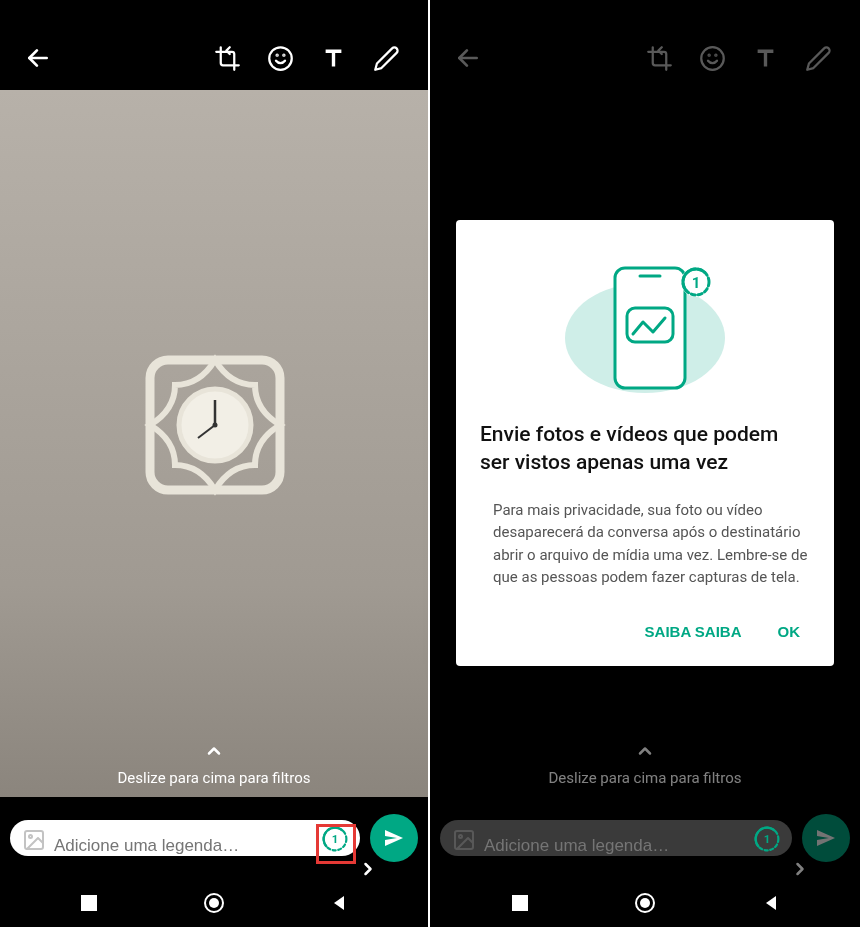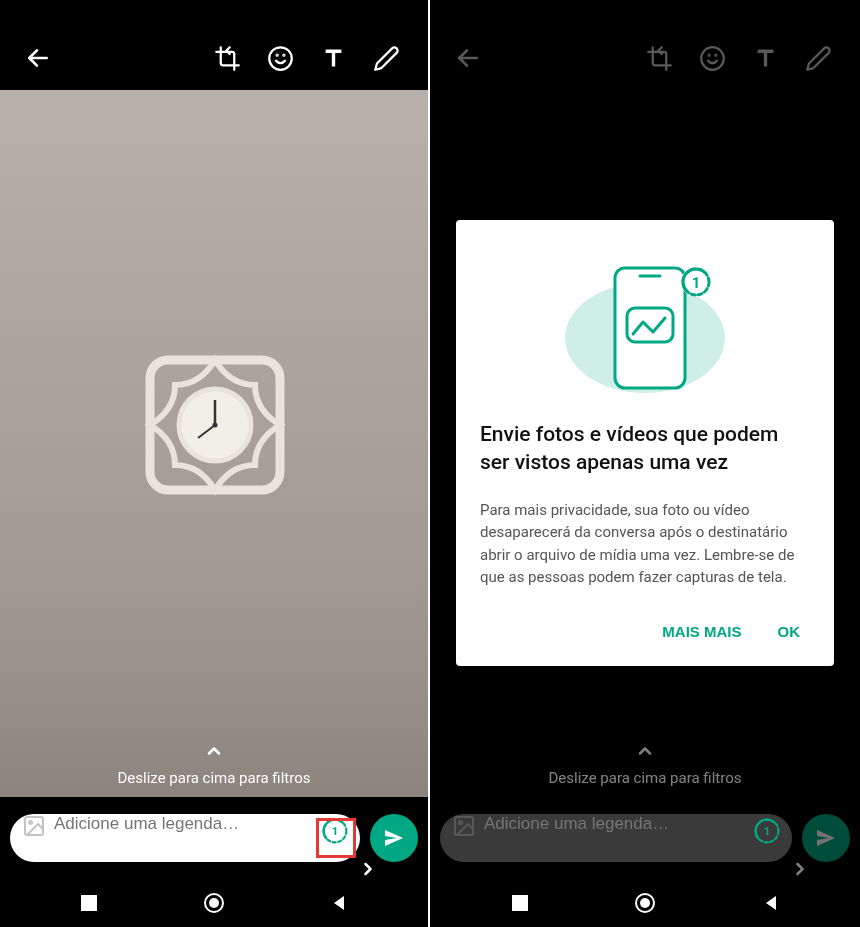--- a/index.html
+++ b/index.html
@@ -64,25 +64,25 @@
       position: absolute;
       bottom: 65px;
       left: 10px; right: 10px;
       display: flex;
       align-items: center;
       gap: 10px;
       z-index: 5;
     }
     .caption-pill {
       flex: 1;
-      height: 48px;
+      height: 36px;
       background: #fff;
       border-radius: 24px;
       display: flex;
-      align-items: flex-start;
+      align-items: flex-end;
       padding: 0 8px 0 12px;
       position: relative;
     }
     .dimmed-pill {
       background: #3a3a3a;
     }
     .dimmed-pill .caption-input { color: #888; }
     .gallery-icon { flex: 0 0 auto; opacity: 0.5; margin-right: 8px; }
     .caption-input {
       flex: 1;
@@ -158,20 +158,21 @@
       font-weight: 500;
       color: #111;
       line-height: 1.35;
       margin-bottom: 22px;
     }
     .dialog-body {
       font-size: 15px;
       color: #555;
       line-height: 1.5;
       margin-bottom: 26px;
+      margin-left: 13px;
     }
     .dialog-actions {
       display: flex;
       justify-content: flex-end;
       gap: 28px;
       padding-right: 6px;
       padding-bottom: 6px;
     }
     .dialog-action {
       background: none;
@@ -401,17 +402,17 @@
           <circle cx="16" cy="16" r="15" fill="#fff"></circle>
           <circle cx="16" cy="16" r="13" fill="none" stroke="#00a884" stroke-width="3" stroke-dasharray="4 3" stroke-linecap="round"></circle>
           <path d="M16 3 a13 13 0 0 1 0 26" fill="none" stroke="#00a884" stroke-width="3" transform="rotate(-135 16 16)"></path>
           <text x="16" y="22" text-anchor="middle" font-size="15" font-weight="700" fill="#00a884">1</text>
         </g>
       </svg>
     </div>
     <div class="dialog-title">Envie fotos e vídeos que podem ser vistos apenas uma vez</div>
     <div class="dialog-body">Para mais privacidade, sua foto ou vídeo desaparecerá da conversa após o destinatário abrir o arquivo de mídia uma vez. Lembre-se de que as pessoas podem fazer capturas de tela.</div>
     <div class="dialog-actions">
-      <button class="dialog-action">MAIS MAIS</button>
+      <button class="dialog-action">SAIBA SAIBA</button>
       <button class="dialog-action">OK</button>
     </div>
   </div>
 </div>
 
 </body></html>

